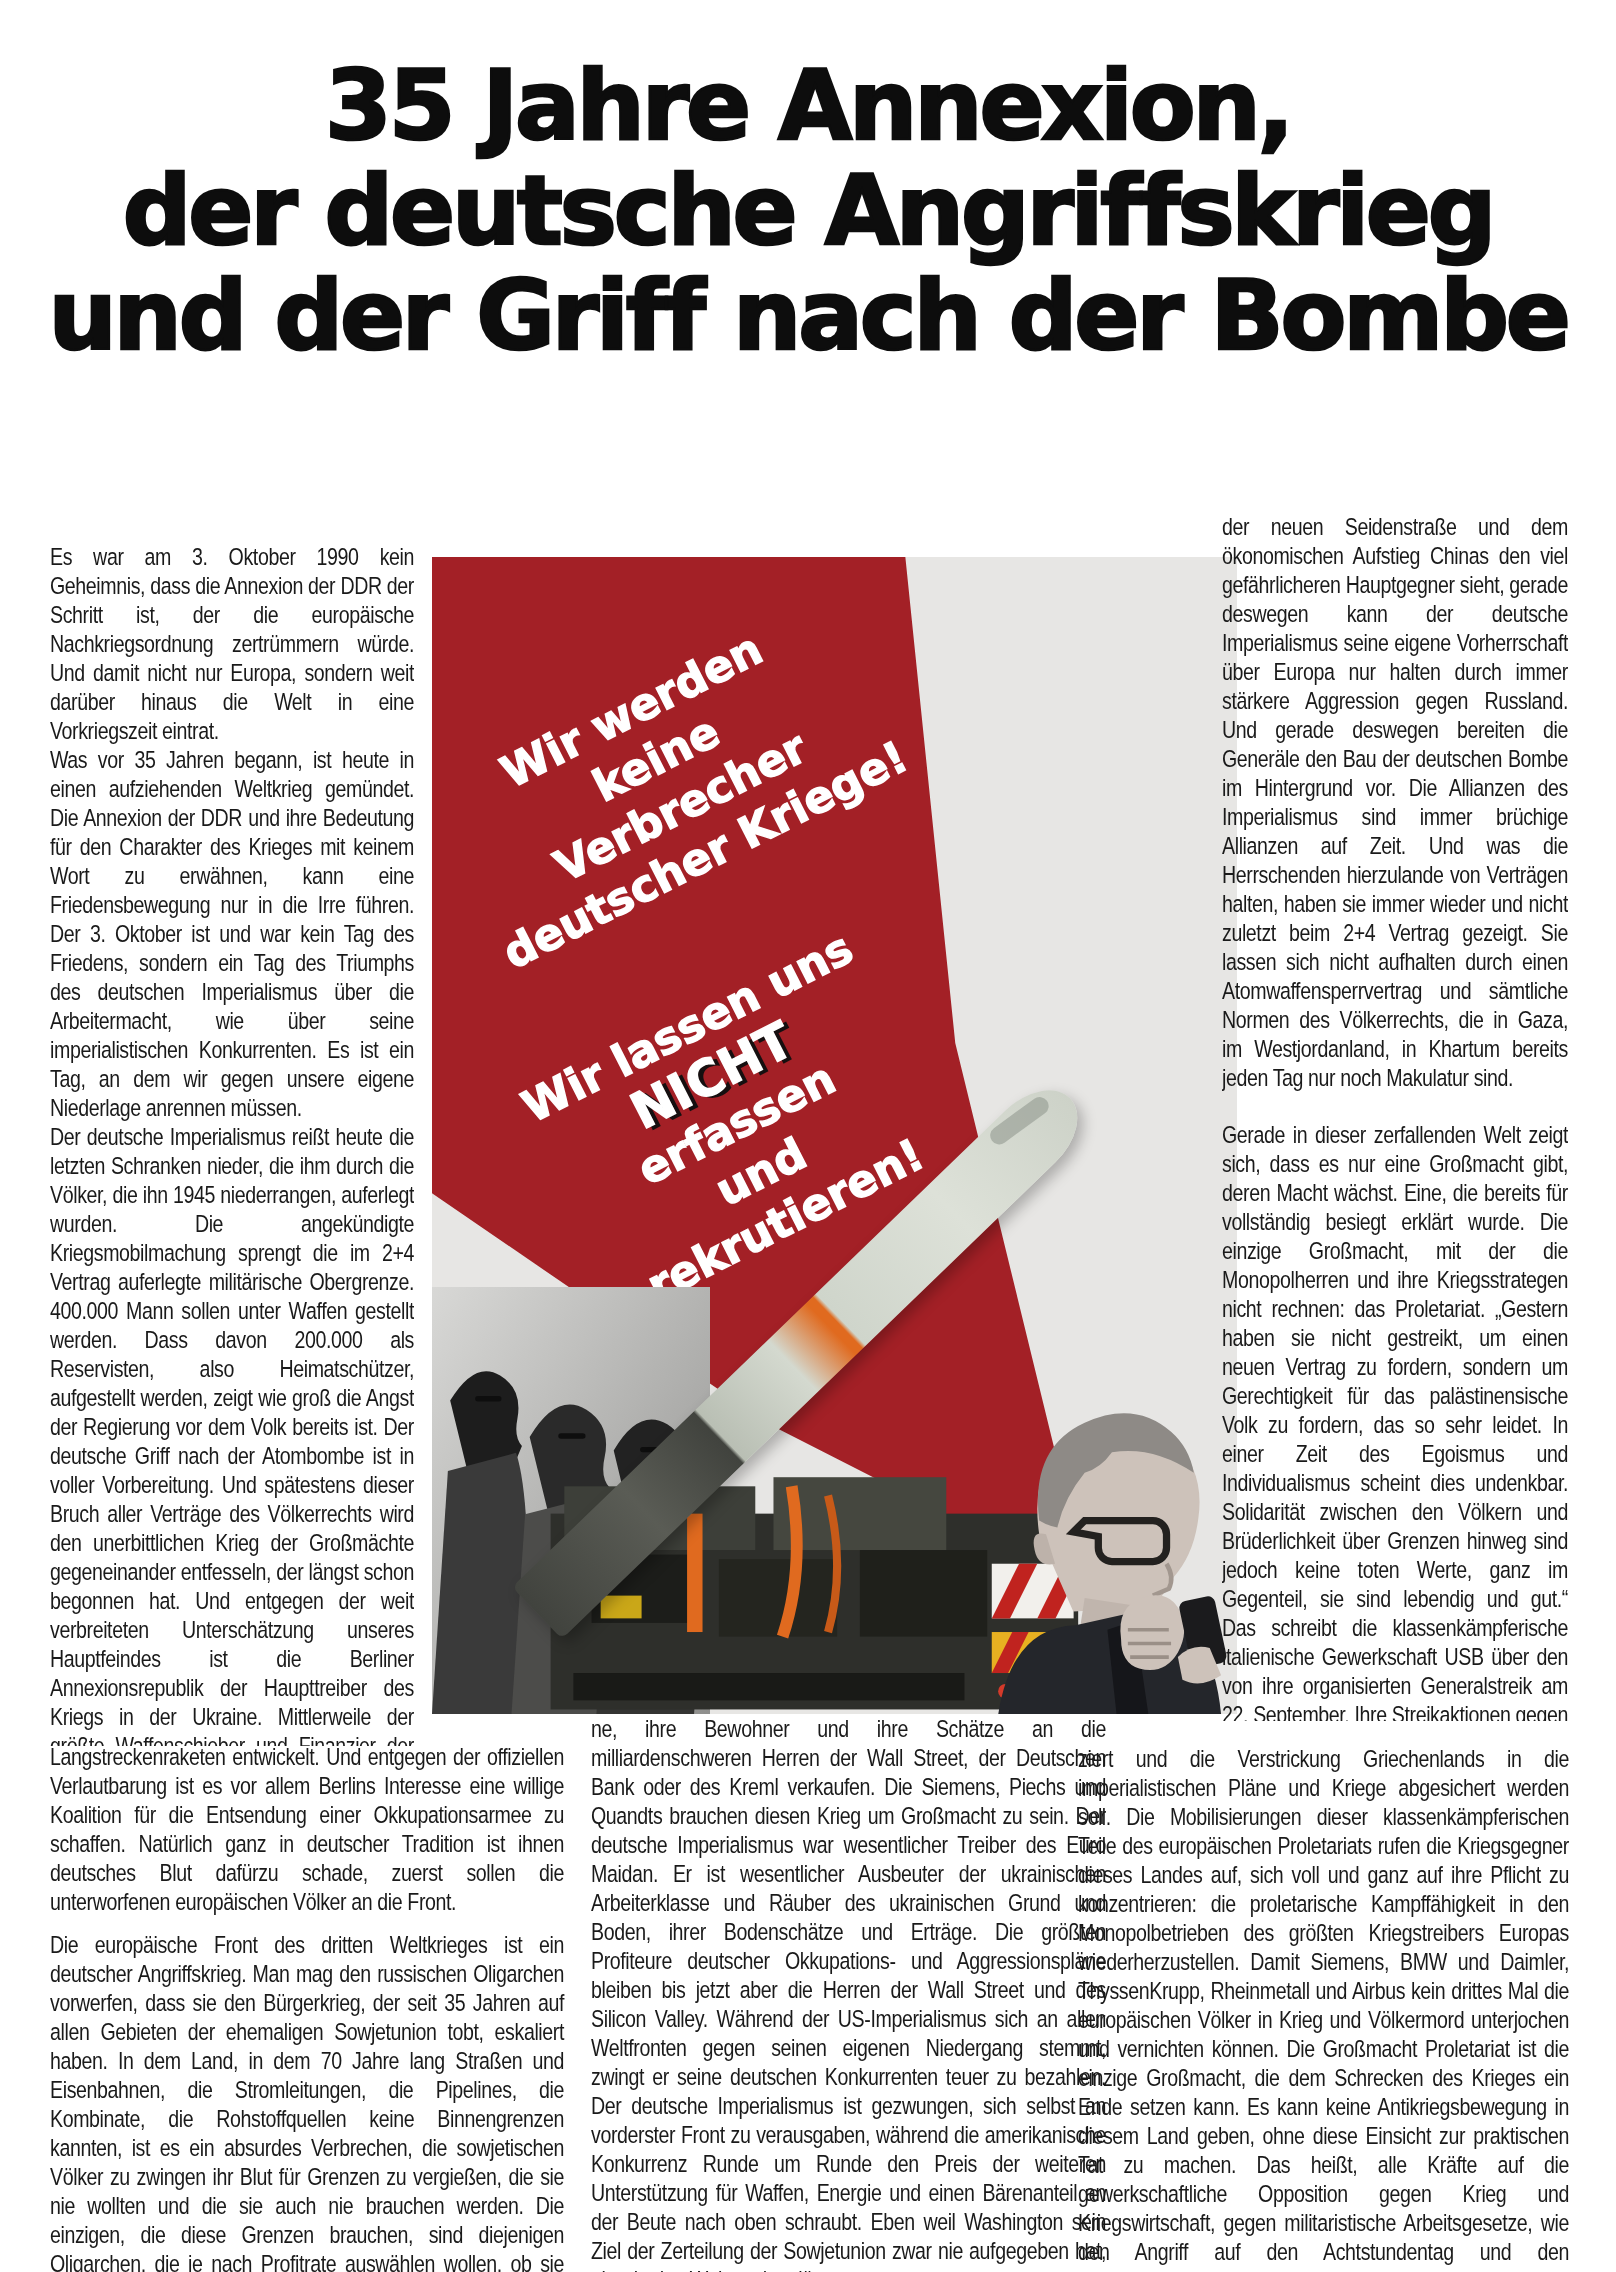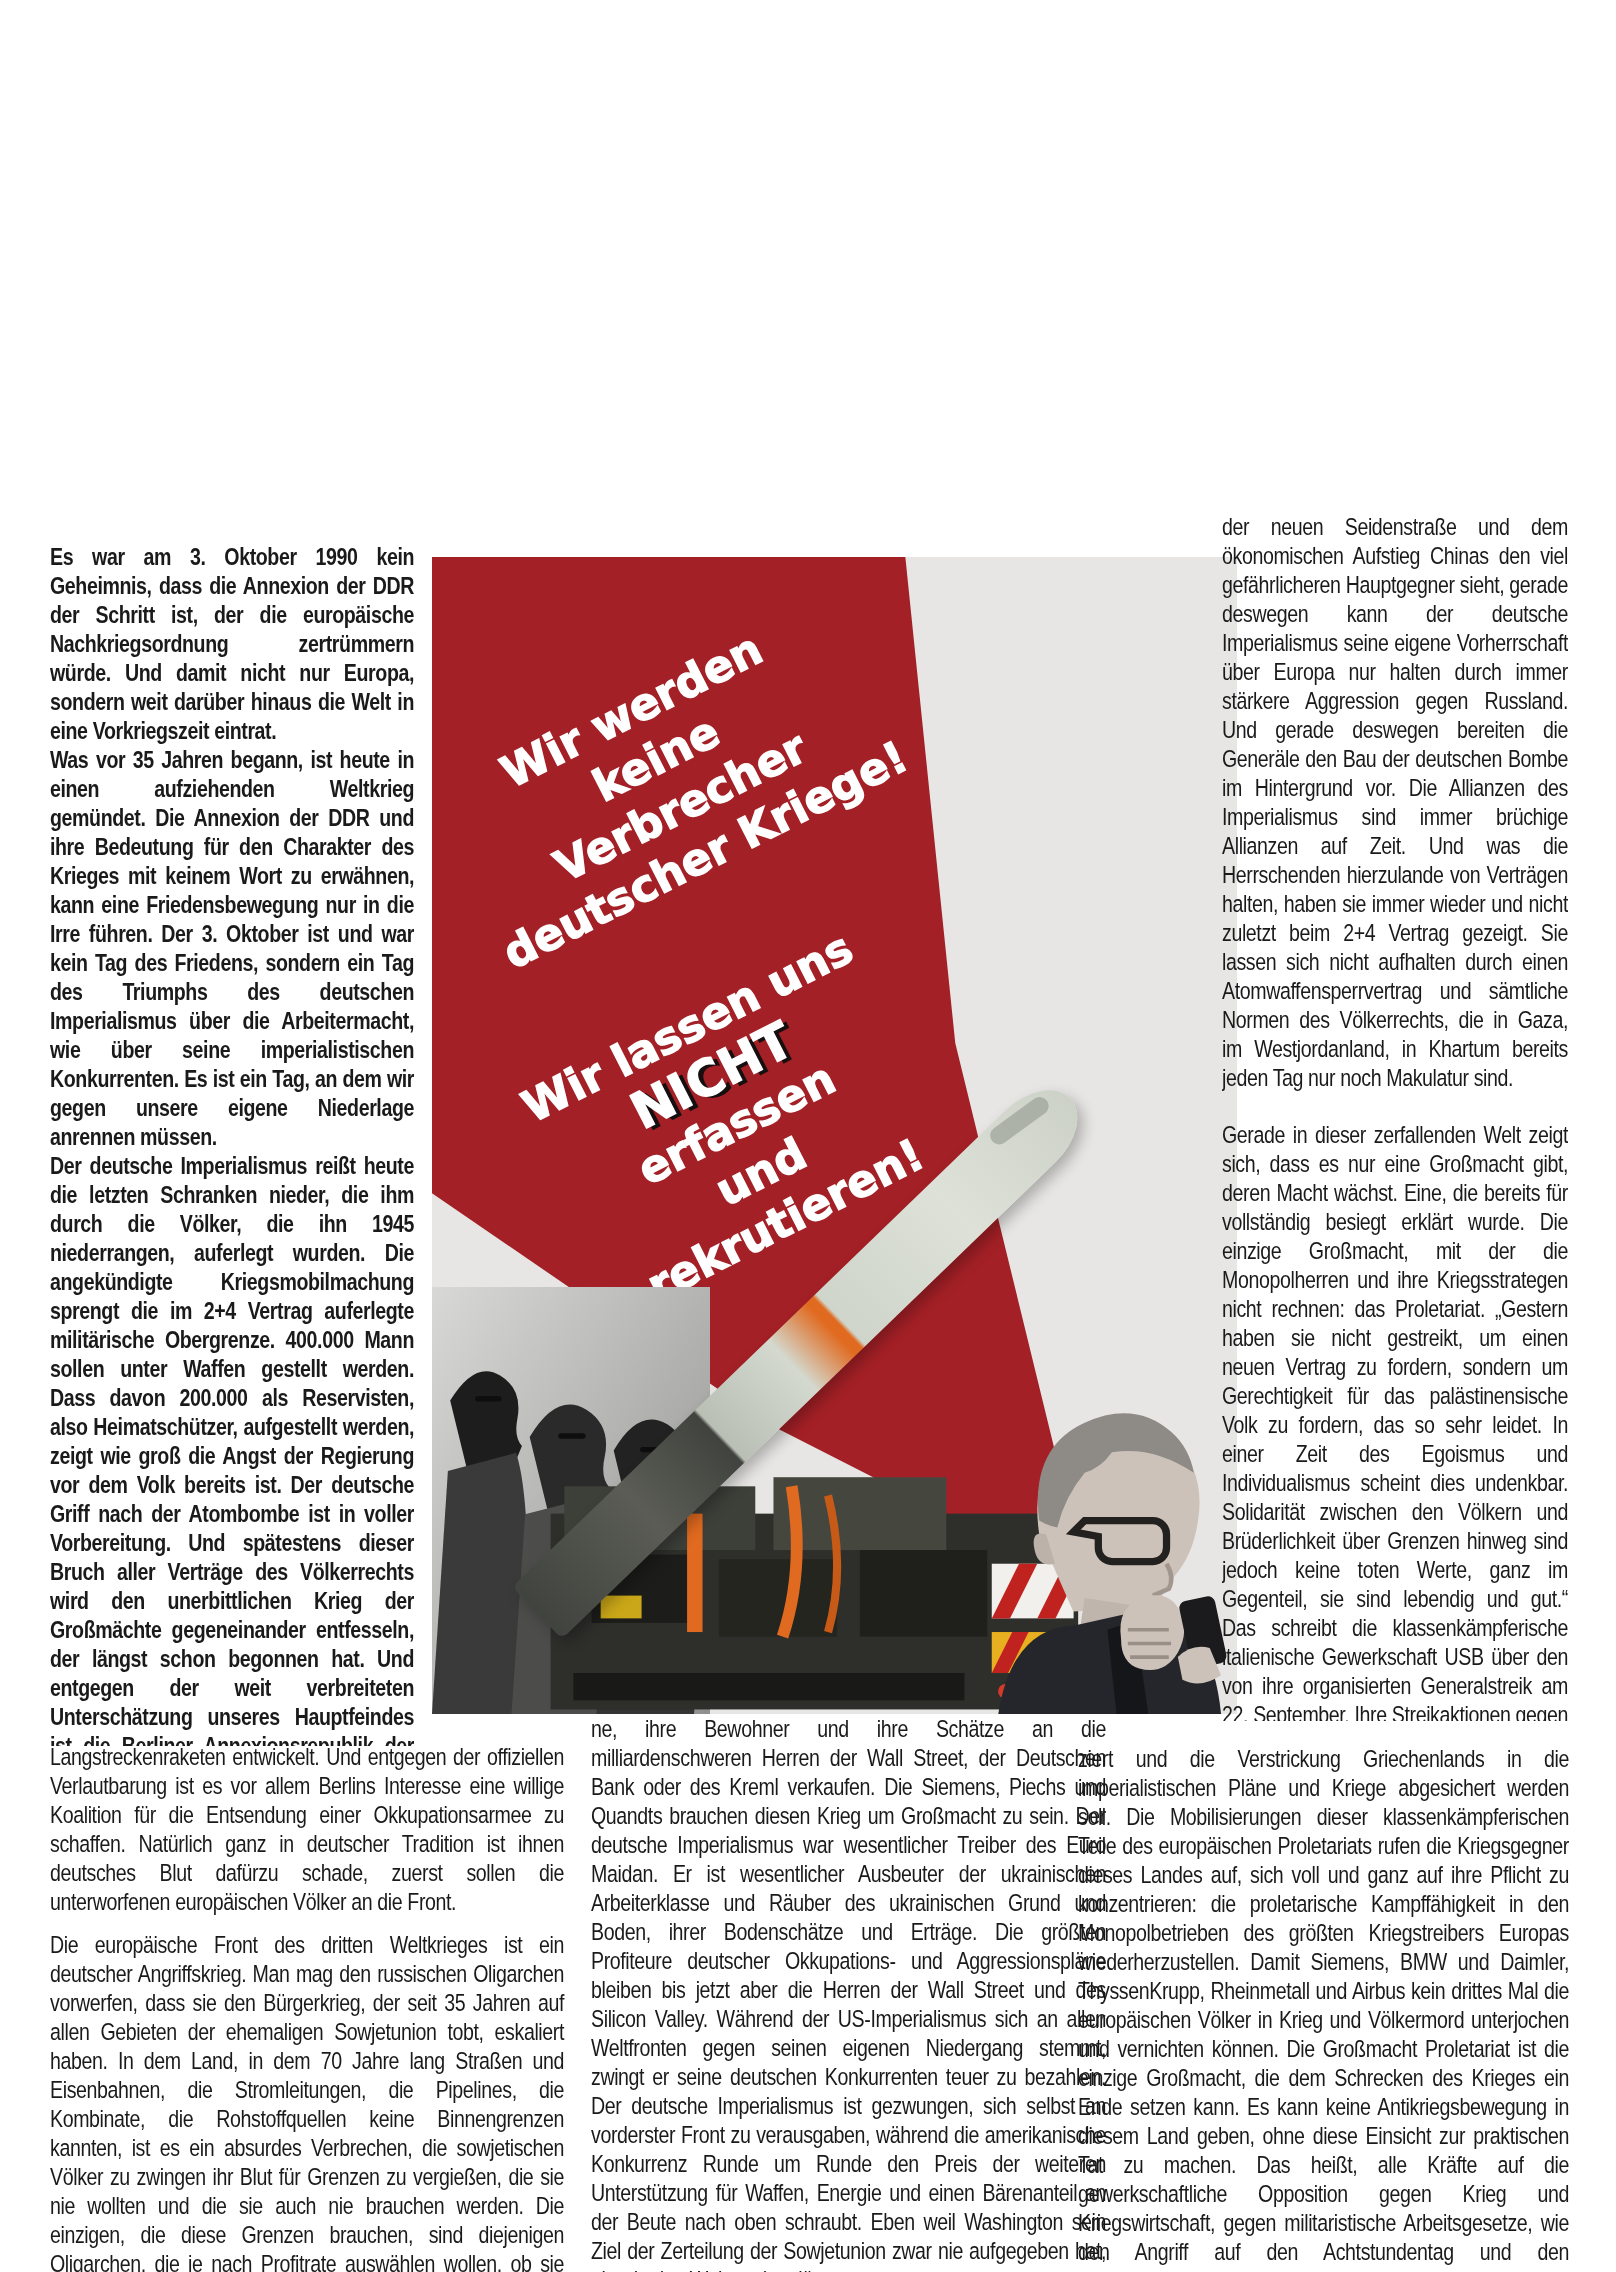--- a/index.html
+++ b/index.html
@@ -37,21 +37,21 @@
     text-align:justify;
     font-size:24.5px;
     line-height:29px;
     letter-spacing:-0.5px;
     hyphens:auto;
   }
   .para{margin:0;}
   .para.gap{margin-top:13.6px;}
   .para.biggap{margin-top:28px;}
 
-  .col-left   {left:50px;  top:542px; width:364px;  height:1204px; overflow:hidden;font-weight:bold;}
+  .col-left   {left:50px;  top:542px; width:364px;  height:1204px; overflow:hidden;}
   .col-right  {left:1222px; top:512px; width:346px;  height:1209px; overflow:hidden;}
   .blk-bl     {left:50px;  top:1742px; width:514px;}
   .blk-bm     {left:591px; top:1714px; width:515px;}
   .blk-br     {left:1078px; top:1744px; width:491px;}
 
   
   .hero{
     position:absolute;
     left:432px; top:557px;
     width:805px; height:1157px;
@@ -112,20 +112,25 @@
   }
   .merz{left:539px; top:827px; width:266px; height:330px;}
 
   svg{display:block;}
 </style>
 </head>
 <body>
 
 <div class="page">
 
+  <div class="headline">
+    <div>35 Jahre Annexion,</div>
+    <div>der deutsche Angriffskrieg</div>
+    <div>und der Griff nach der Bombe</div>
+  </div>
 
   <div class="txtcol col-left">
     <div class="txtinner">
       <p class="para">Es war am 3. Oktober 1990 kein Geheimnis, dass die Annexion der DDR der Schritt ist, der die europäische Nachkriegsordnung zertrümmern würde. Und damit nicht nur Europa, sondern weit darüber hinaus die Welt in eine Vorkriegszeit eintrat.</p>
       <p class="para">Was vor 35 Jahren begann, ist heute in einen aufziehenden Weltkrieg gemündet. Die Annexion der DDR und ihre Bedeutung für den Charakter des Krieges mit keinem Wort zu erwähnen, kann eine Friedensbewegung nur in die Irre führen. Der 3. Oktober ist und war kein Tag des Friedens, sondern ein Tag des Triumphs des deutschen Imperialismus über die Arbeitermacht, wie über seine imperialistischen Konkurrenten. Es ist ein Tag, an dem wir gegen unsere eigene Niederlage anrennen müssen.</p>
       <p class="para">Der deutsche Imperialismus reißt heute die letzten Schranken nieder, die ihm durch die Völker, die ihn 1945 niederrangen, auferlegt wurden. Die angekündigte Kriegsmobilmachung sprengt die im 2+4 Vertrag auferlegte militärische Obergrenze. 400.000 Mann sollen unter Waffen gestellt werden. Dass davon 200.000 als Reservisten, also Heimatschützer, aufgestellt werden, zeigt wie groß die Angst der Regierung vor dem Volk bereits ist. Der deutsche Griff nach der Atombombe ist in voller Vorbereitung. Und spätestens dieser Bruch aller Verträge des Völkerrechts wird den unerbittlichen Krieg der Großmächte gegeneinander entfesseln, der längst schon begonnen hat. Und entgegen der weit verbreiteten Unterschätzung unseres Hauptfeindes ist die Berliner Annexionsrepublik der Haupttreiber des Kriegs in der Ukraine. Mittlerweile der größte Waffenschieber und Finanzier der faschistischen Militärclique in Kiew. In deutscher Lizenz wird dort eine Panzer- und Drohnenfabrik nach der anderen hochgezogen. Mit deutscher Technik werden</p>
     </div>
   </div>
 
   <div class="hero">

